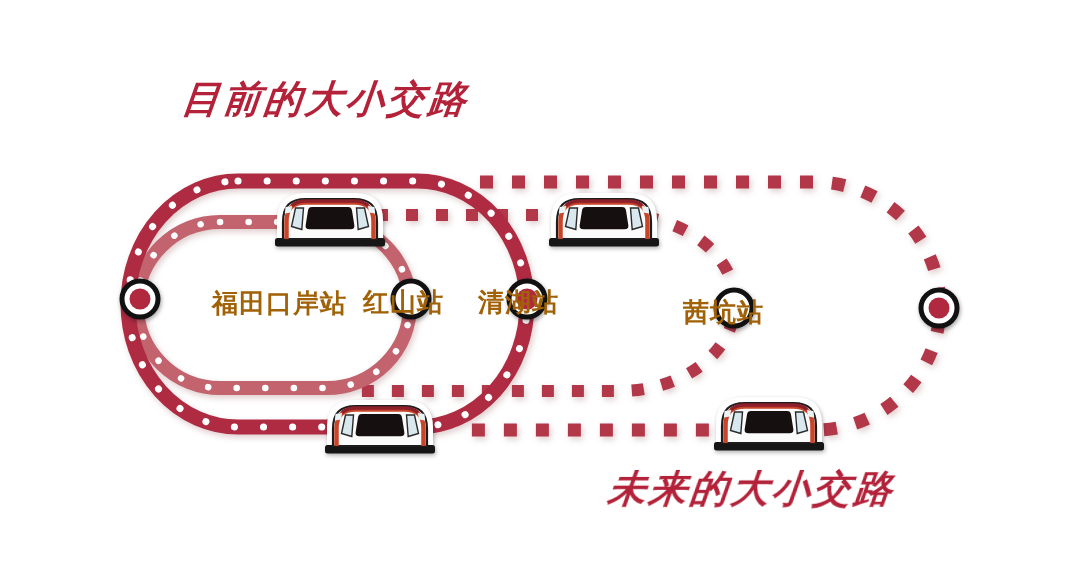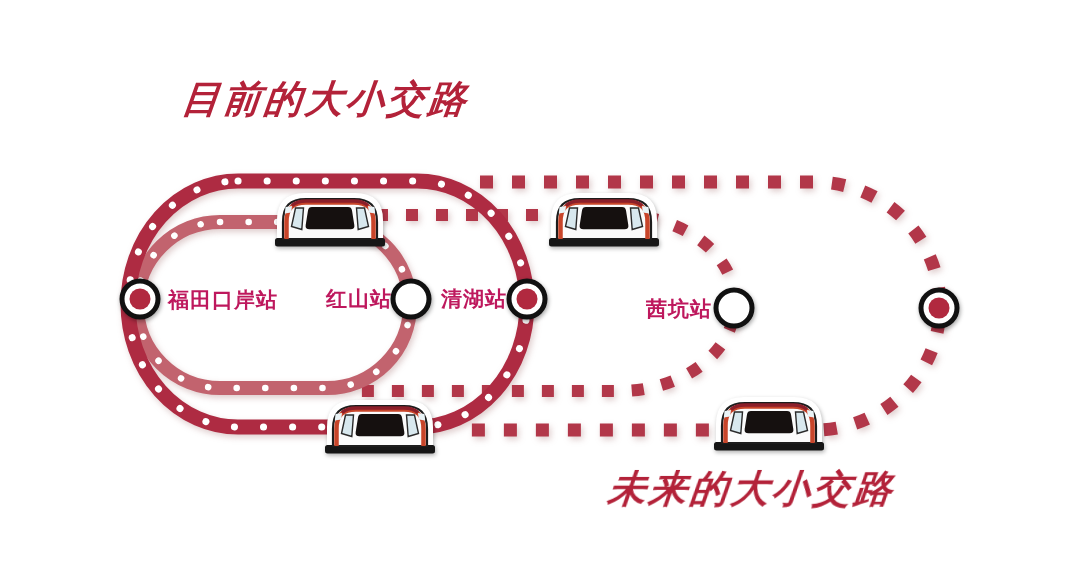--- a/index.html
+++ b/index.html
@@ -13,24 +13,24 @@
     font-weight:900;font-style:italic;
     font-size:38px;letter-spacing:3px;
     color:#b32239;
     transform:skewX(-6deg);
     white-space:nowrap;
   }
   #title-current{left:182px;top:74px;}
   #title-future{left:608px;top:464px;}
   .st-label{
     position:absolute;
-    font-weight:600;font-size:21px;letter-spacing:1px;
-    color:#be185d;white-space:nowrap;
+    font-weight:600;font-size:26px;letter-spacing:1px;
+    color:#a16207;white-space:nowrap;margin-left:44px;
   }
-  .st-label.r{text-align:right;width:100px;}
+  .st-label.r{text-align:right;width:100px;padding-left:8px;}
   #lbl-0{left:168px;top:286px;}
   #lbl-1{left:292px;top:285px;}
   #lbl-2{left:407px;top:285px;}
   #lbl-3{left:612px;top:295px;}
   #lbl-4{left:815px;top:294px;}
   svg{position:absolute;left:0;top:0;}
   .g-loops{filter:drop-shadow(2px 3px 3px rgba(150,90,90,0.30));}
   .g-stations{filter:drop-shadow(1px 2px 2px rgba(0,0,0,0.35));}
   .g-trains{filter:drop-shadow(1px 2px 2px rgba(0,0,0,0.30));}
 </style>

